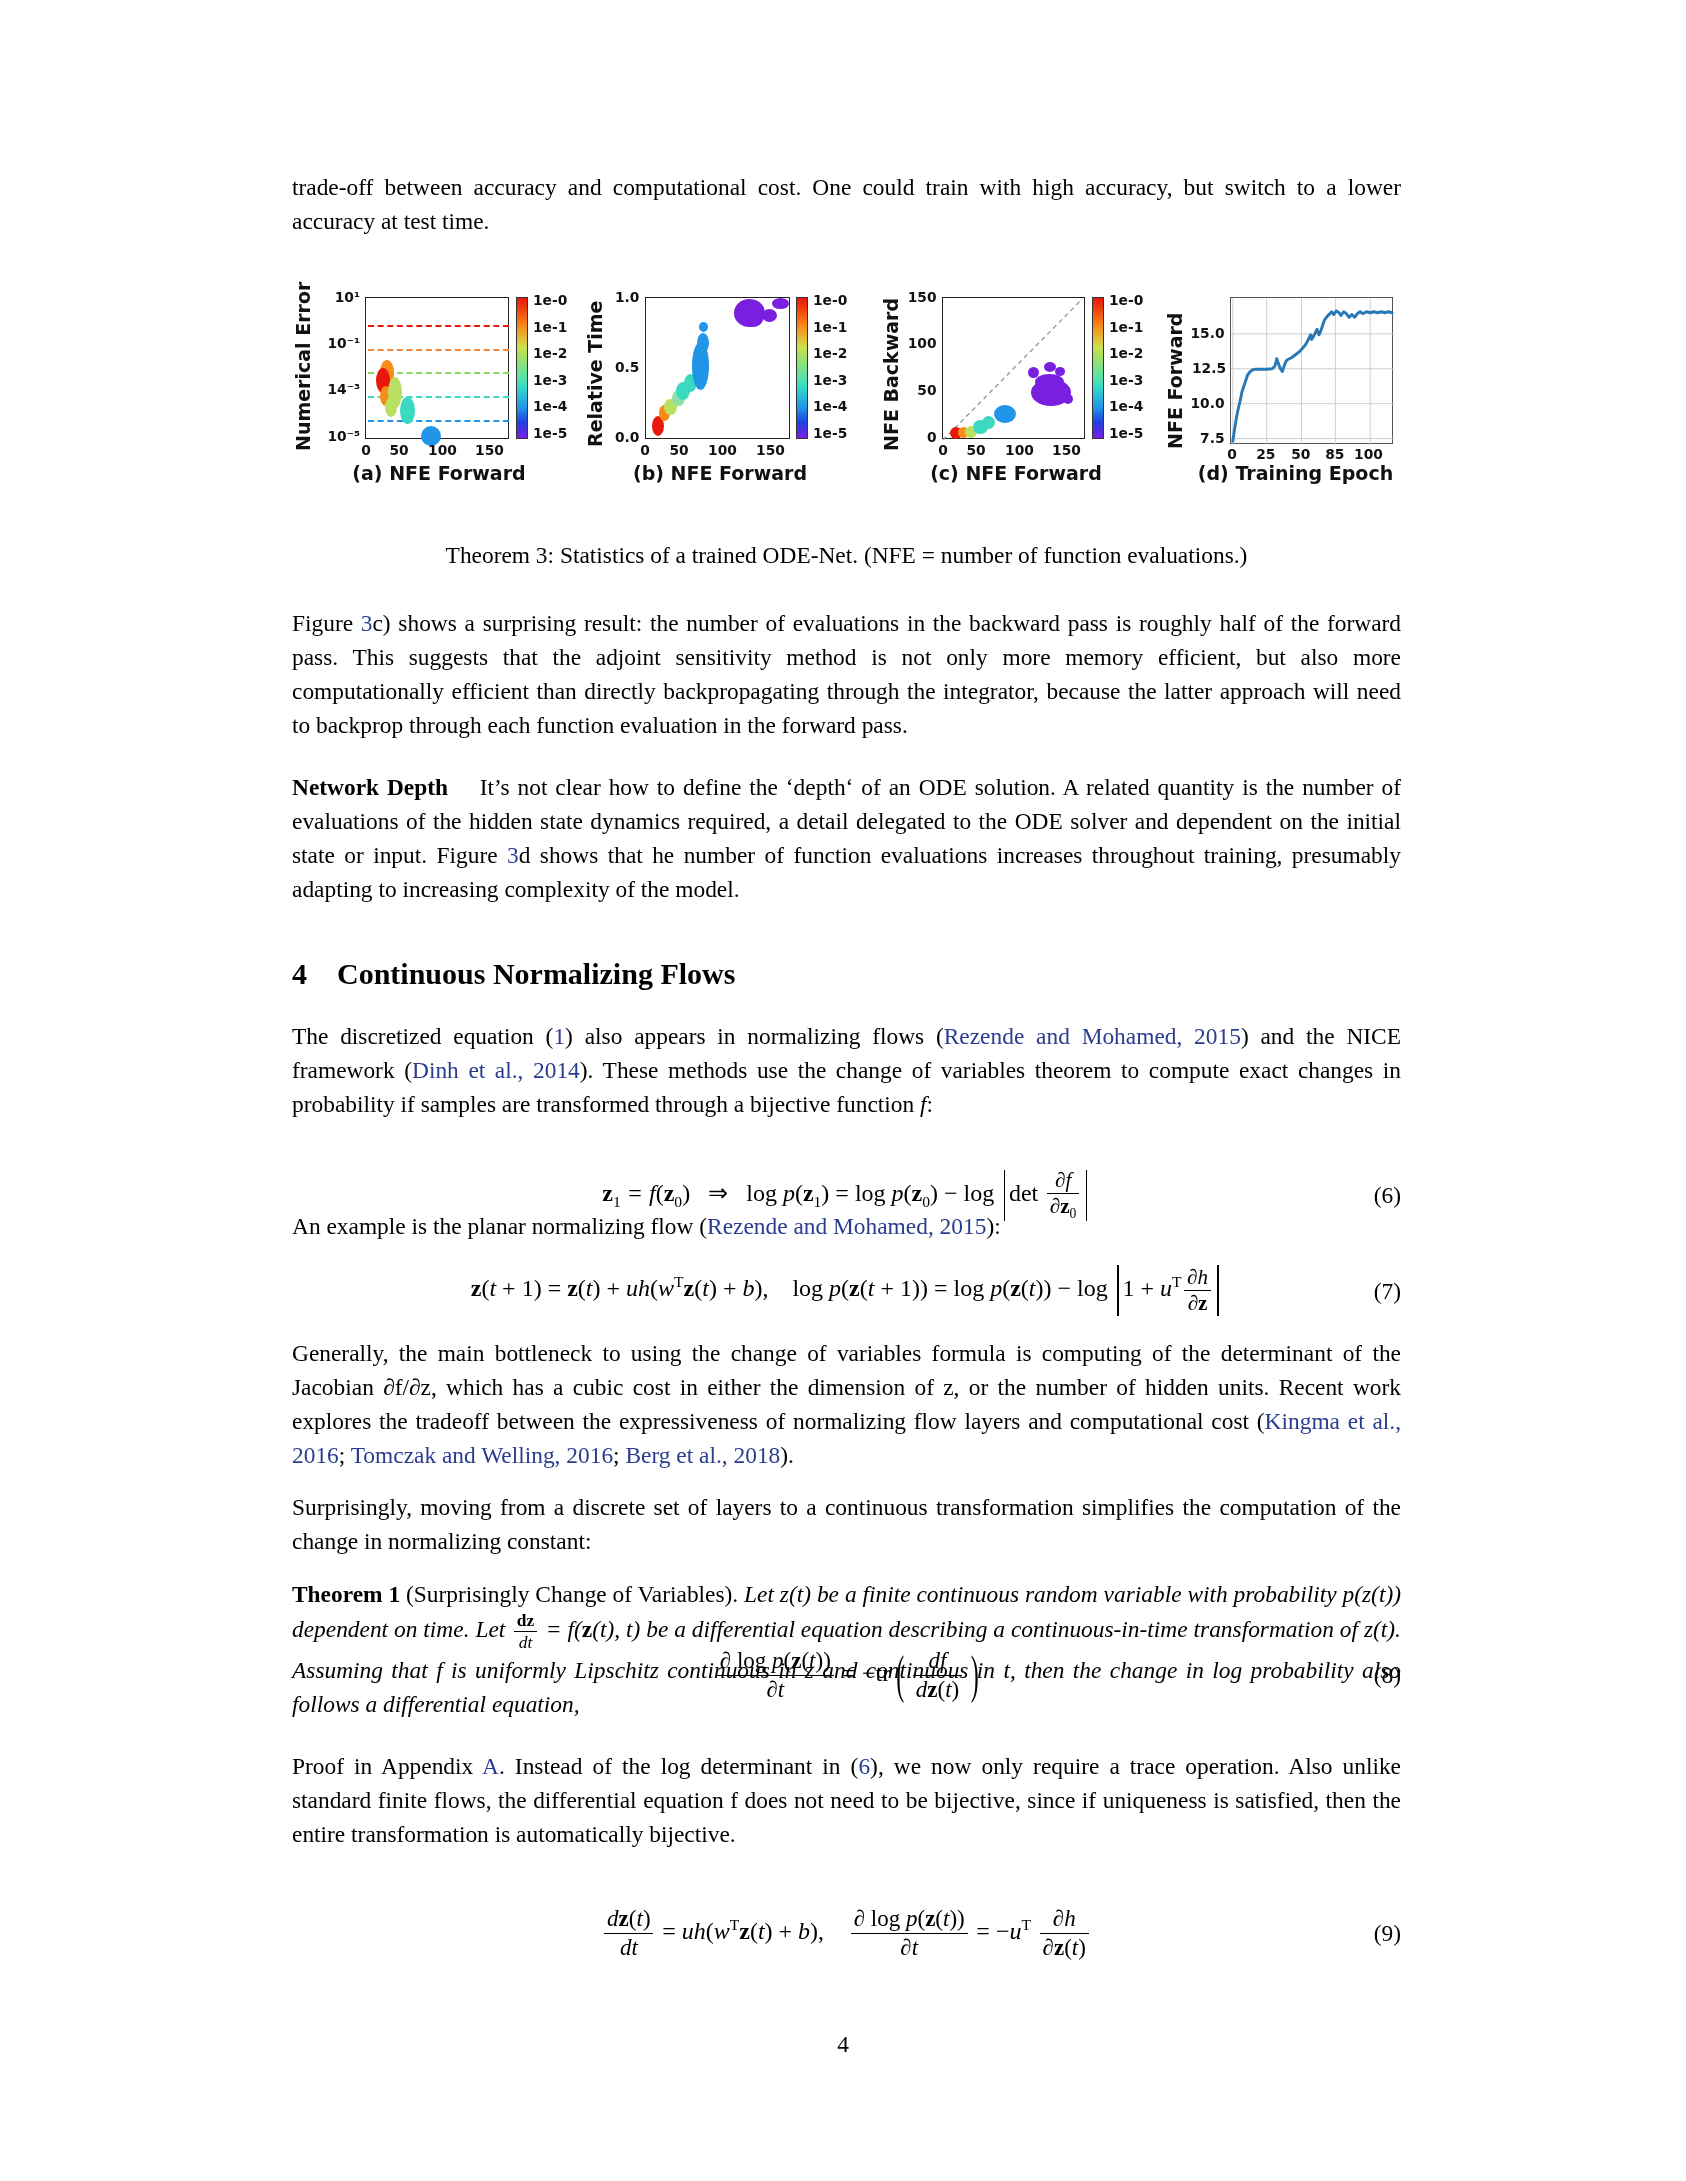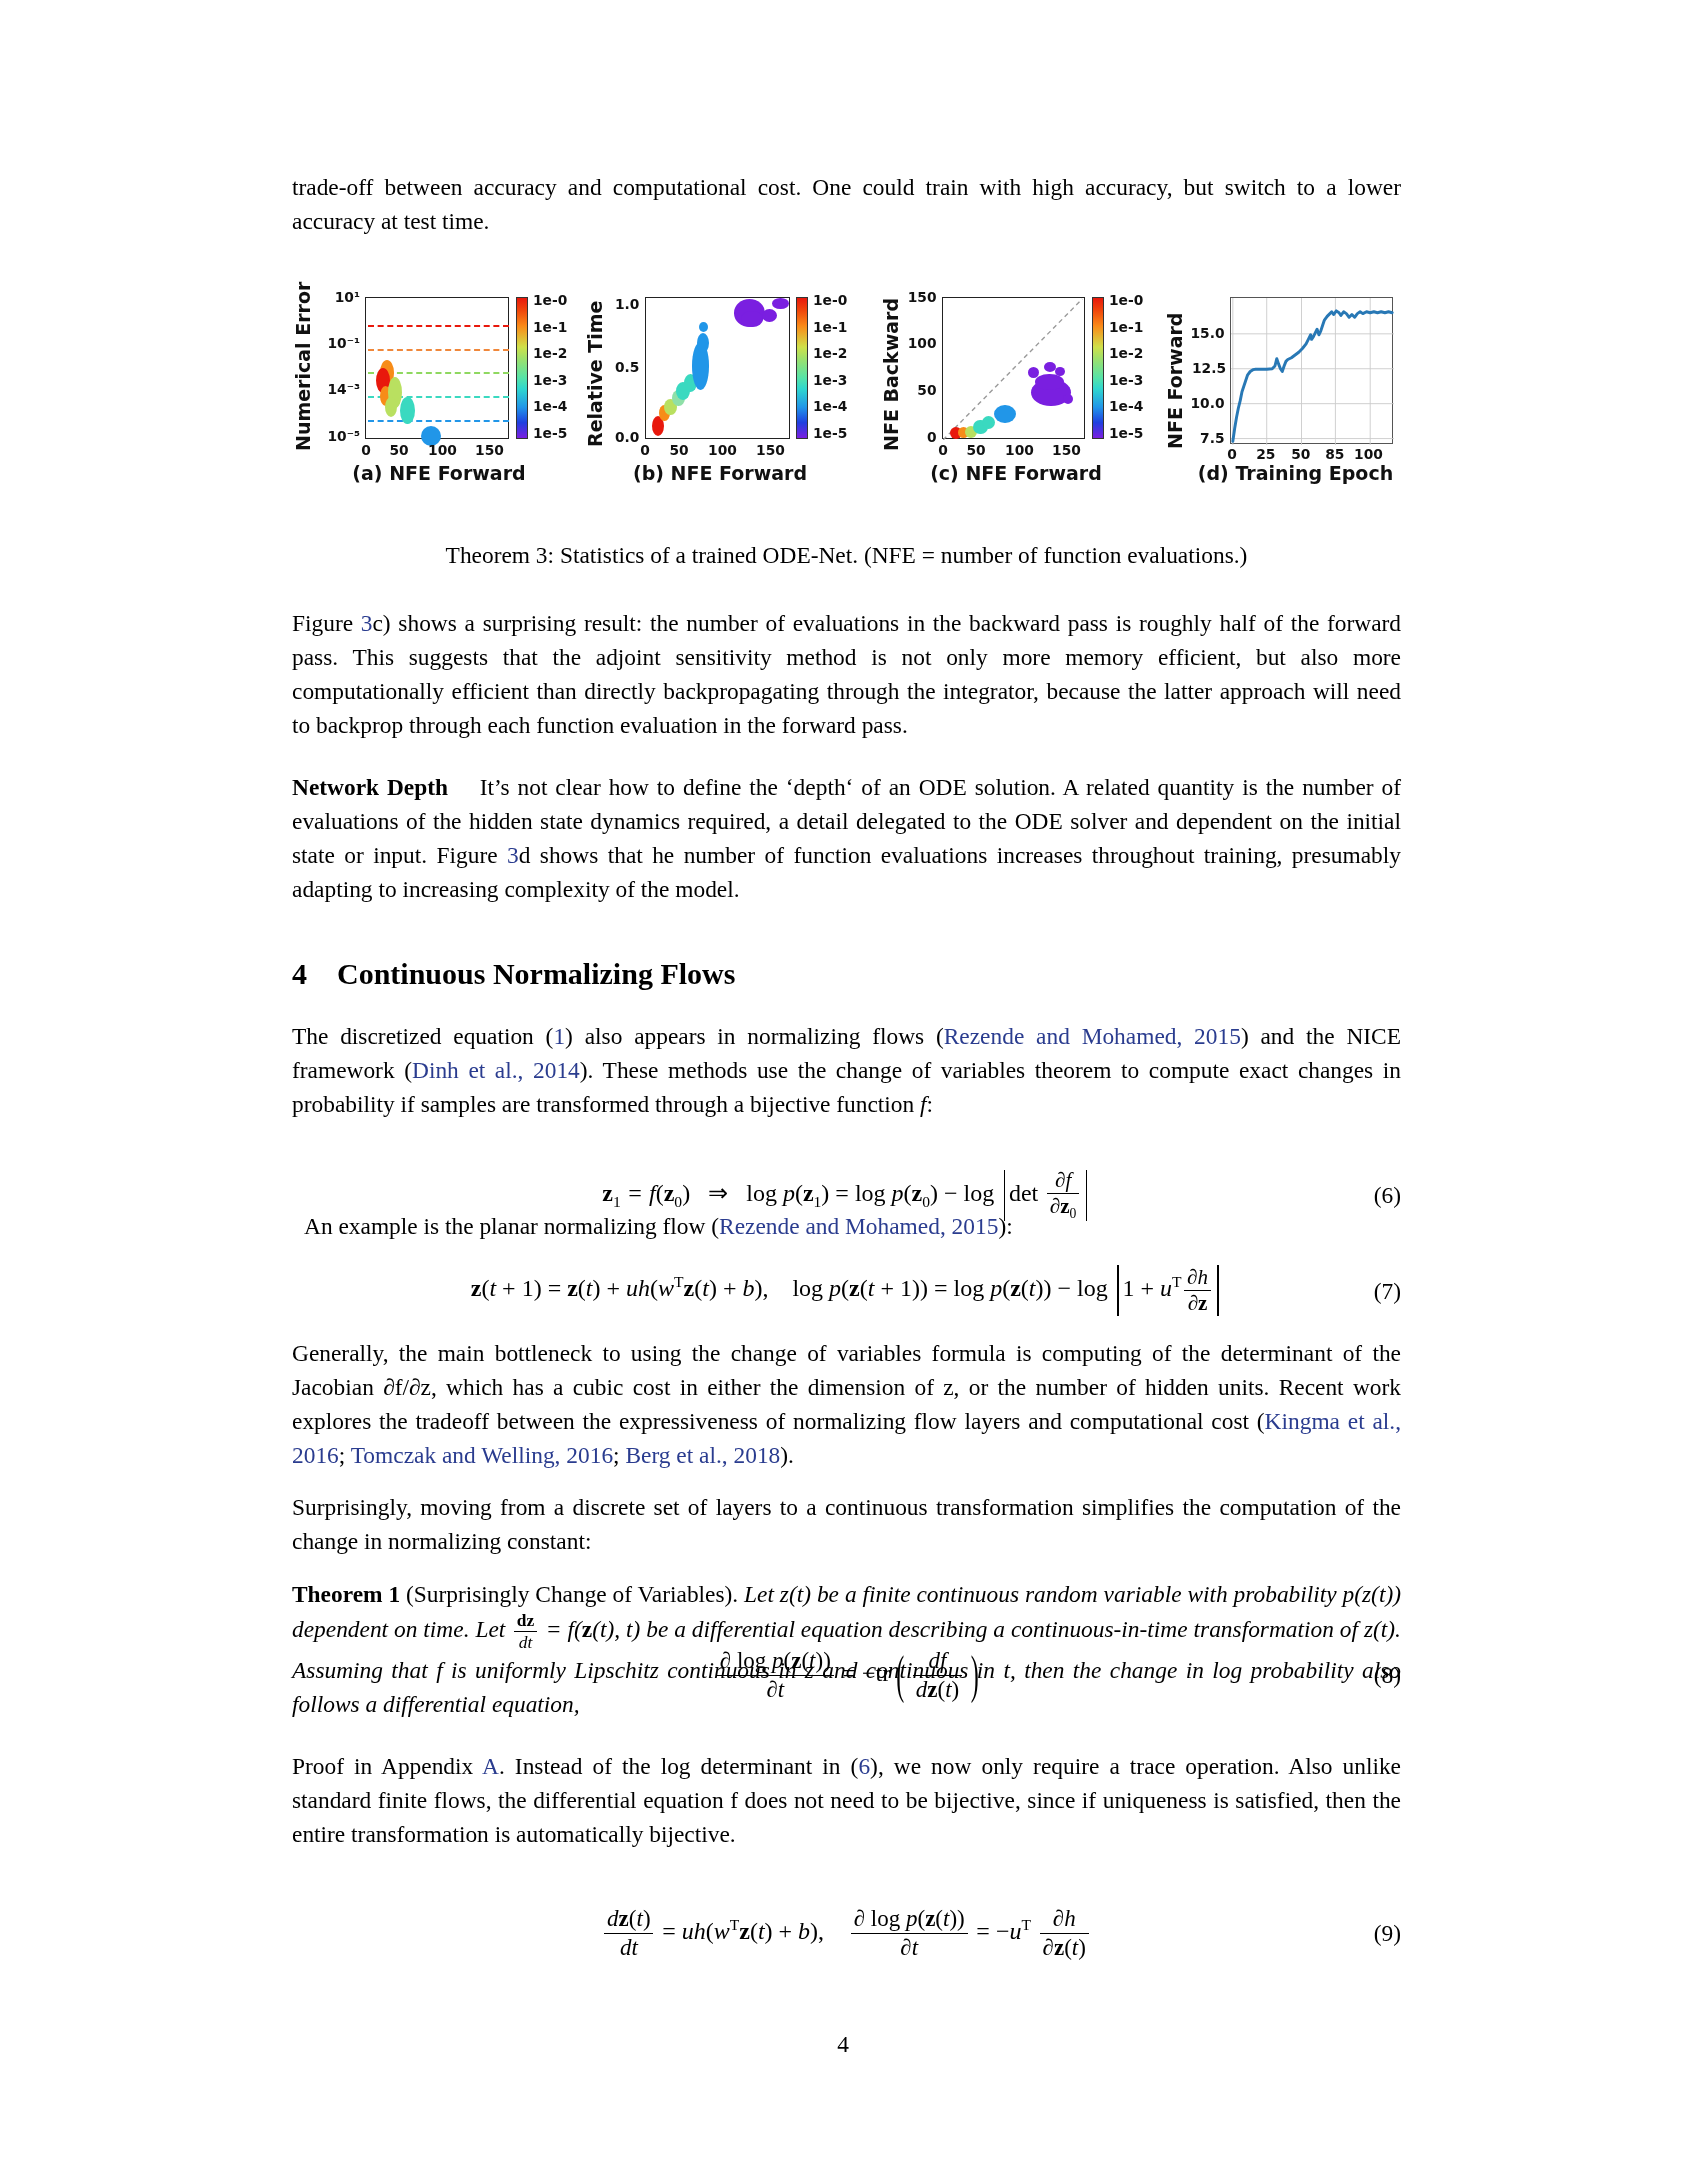--- a/index.html
+++ b/index.html
@@ -245,21 +245,21 @@
       <div class="cbar-lab" style="left:241px; top:39px;">1e-1</div>
       <div class="cbar-lab" style="left:241px; top:65px;">1e-2</div>
       <div class="cbar-lab" style="left:241px; top:92px;">1e-3</div>
       <div class="cbar-lab" style="left:241px; top:118px;">1e-4</div>
       <div class="cbar-lab" style="left:241px; top:145px;">1e-5</div>
     </div>
 
     <div class="panel panel-b">
       <div class="ylabel" style="left:0px; top:11px; height:156px;">Relative Time</div>
 
-      <div class="tick-y" style="left:18.4px; top:9.2px;  width:37px;margin-top:7px;">1.0</div>
+      <div class="tick-y" style="left:18.4px; top:9.2px;  width:37px;">1.0</div>
       <div class="tick-y" style="left:18.4px; top:79px;  width:37px;">0.5</div>
       <div class="tick-y" style="left:18.4px; top:149px; width:37px;">0.0</div>
 
       <div class="axes" style="left:61px; top:16.5px; width:145px; height:142px;">
         <div class="blob" style="left:5.5px;  top:118px; width:12px; height:20px; background:#e8180c;"></div>
         <div class="blob" style="left:13px; top:107px; width:11px; height:16.5px; background:#f78c18;"></div>
         <div class="blob" style="left:18.4px; top:101px; width:13px; height:16.5px; background:#b9e060;"></div>
         <div class="blob" style="left:26px; top:92px; width:13px; height:16.5px; background:#8fe0a8;"></div>
         <div class="blob" style="left:30px; top:84px;  width:13.8px; height:18.4px; background:#3ad9c0;"></div>
         <div class="blob" style="left:38px; top:76px;  width:13px; height:18.4px; background:#3ad9c0;"></div>
@@ -397,21 +397,21 @@
       <span class="up">−</span> <span class="up">log</span>
       <span class="big-bar" style="height:51px;"></span><span class="up">det</span>
       <span class="frac" style="font-size:21px;">
         <span class="num"><span class="m">∂f</span></span>
         <span class="den"><span class="m">∂</span><span class="m mb">z</span><sub>0</sub></span>
       </span><span class="big-bar" style="height:51px;"></span>
       <span class="eq-num">(6)</span>
     </div>
   </div>
 
-  <div class="col" style="top:1209px;margin-left:12px;">
+  <div class="col" style="top:1209px;">
     <p class="body"><span>An example is the planar normalizing flow (</span><span class="cite">Rezende and Mohamed, 2015</span><span>):</span></p>
   </div>
 
   <div class="col" style="top:1265px;">
     <div class="eq-row" style="font-size:24px;">
       <span class="m mb">z</span>(<span class="m">t</span> + 1) =
       <span class="m mb">z</span>(<span class="m">t</span>) + <span class="m">uh</span>(<span class="m">w</span><sup class="up">T</sup><span class="m mb">z</span>(<span class="m">t</span>) + <span class="m">b</span>),&nbsp;&nbsp;&nbsp;
       <span class="up">log</span> <span class="m">p</span>(<span class="m mb">z</span>(<span class="m">t</span> + 1)) =
       <span class="up">log</span> <span class="m">p</span>(<span class="m mb">z</span>(<span class="m">t</span>)) − <span class="up">log</span>
       <span class="big-bar" style="height:51px;"></span>1 + <span class="m">u</span><sup class="up">T</sup><span class="frac" style="font-size:21px;">

